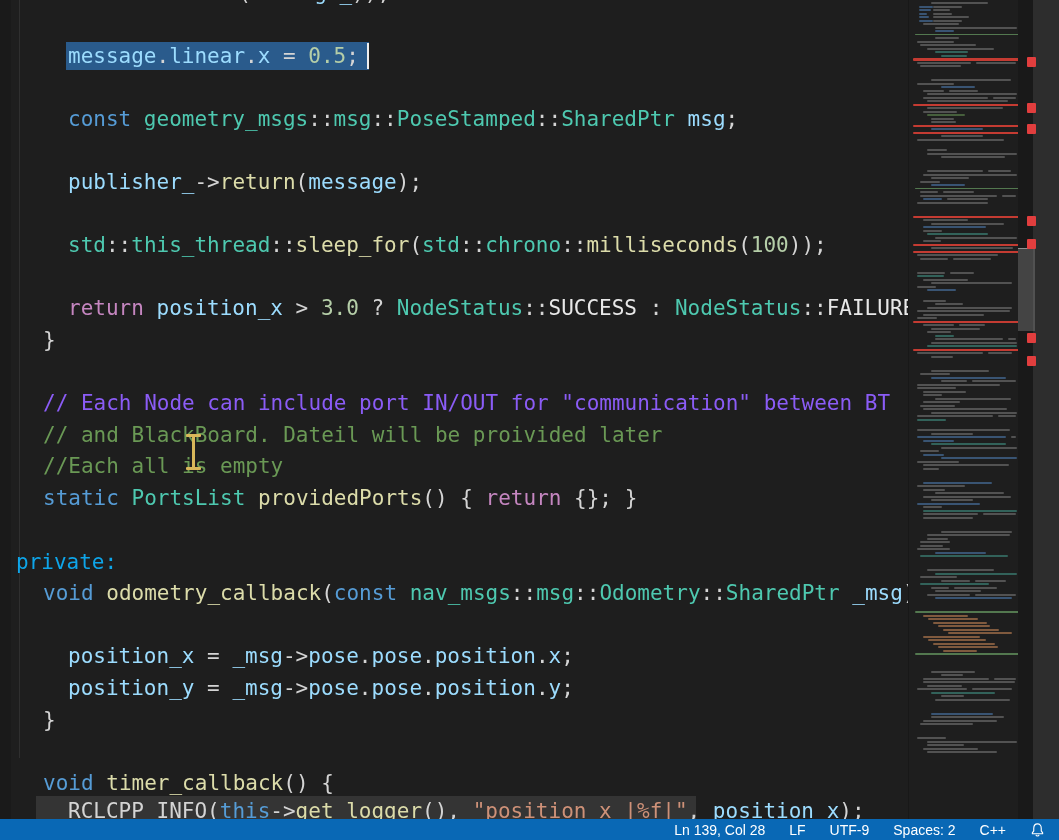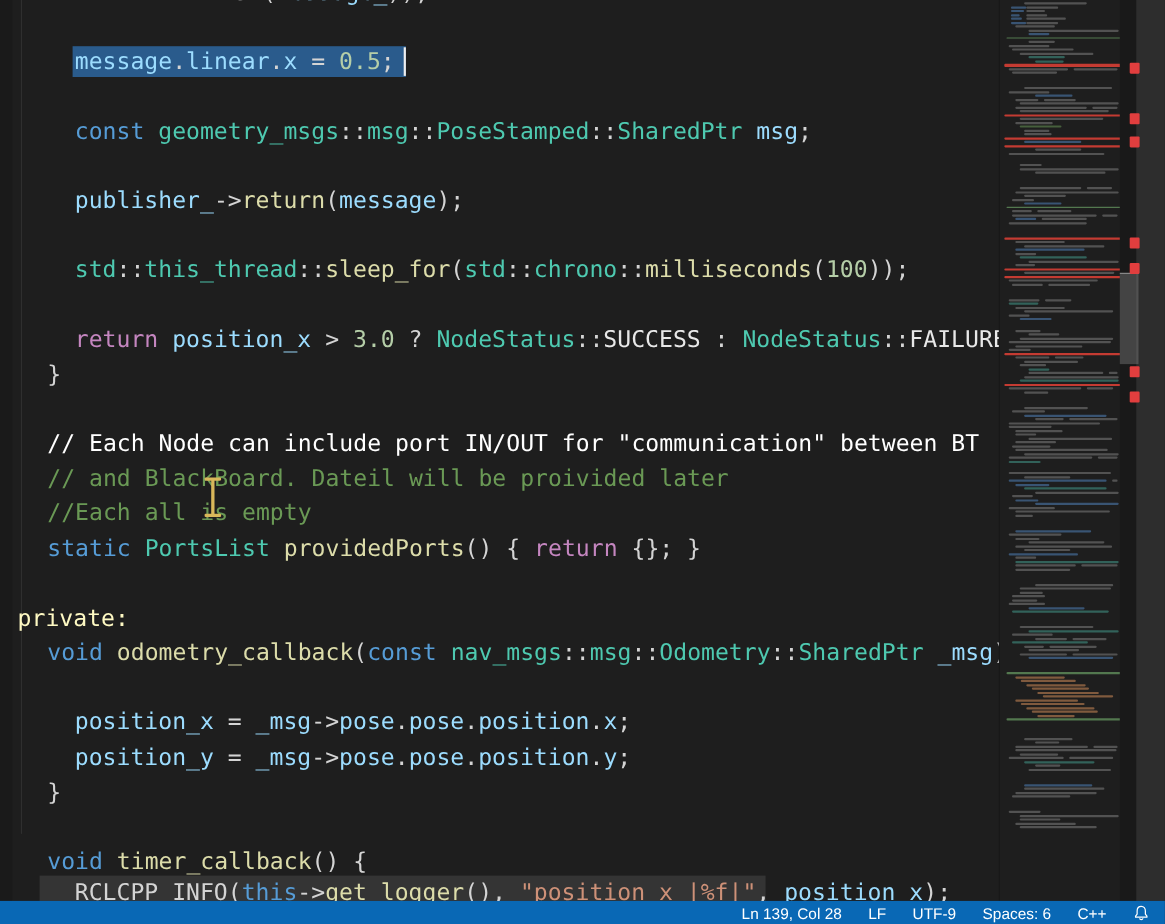--- a/index.html
+++ b/index.html
@@ -43,25 +43,25 @@
     <div id="selection-rect" style="left: 66px; top: 42px; width: 303px; height: 28px; background: rgb(42, 91, 140);"></div>
     <div id="caret" style="left: 367px; top: 43px; height: 26px; background: rgb(238, 238, 238);"></div>
 
   <div class="code-line" style="top: -22px; left: 213px;"><span style="color: rgb(212, 212, 212);">sh(</span><span style="color: rgb(156, 220, 254);">message_</span><span style="color: rgb(212, 212, 212);">));</span></div>
       <div class="code-line" style="top: 41px; left: 68px;"><span style="color: rgb(156, 220, 254);">message</span><span style="color: rgb(212, 212, 212);">.</span><span style="color: rgb(156, 220, 254);">linear</span><span style="color: rgb(212, 212, 212);">.</span><span style="color: rgb(156, 220, 254);">x</span><span style="color: rgb(212, 212, 212);"> = </span><span style="color: rgb(181, 206, 168);">0.5</span><span style="color: rgb(212, 212, 212);">;</span></div>
       <div class="code-line" style="top: 104px; left: 68px;"><span style="color: rgb(86, 156, 214);">const </span><span style="color: rgb(78, 201, 176);">geometry_msgs</span><span style="color: rgb(212, 212, 212);">::</span><span style="color: rgb(78, 201, 176);">msg</span><span style="color: rgb(212, 212, 212);">::</span><span style="color: rgb(78, 201, 176);">PoseStamped</span><span style="color: rgb(212, 212, 212);">::</span><span style="color: rgb(78, 201, 176);">SharedPtr</span><span style="color: rgb(212, 212, 212);"> </span><span style="color: rgb(156, 220, 254);">msg</span><span style="color: rgb(212, 212, 212);">;</span></div>
       <div class="code-line" style="top: 167px; left: 68px;"><span style="color: rgb(156, 220, 254);">publisher_</span><span style="color: rgb(212, 212, 212);">-&gt;</span><span style="color: rgb(220, 220, 170);">return</span><span style="color: rgb(212, 212, 212);">(</span><span style="color: rgb(156, 220, 254);">message</span><span style="color: rgb(212, 212, 212);">);</span></div>
       <div class="code-line" style="top: 230px; left: 68px;"><span style="color: rgb(78, 201, 176);">std</span><span style="color: rgb(212, 212, 212);">::</span><span style="color: rgb(78, 201, 176);">this_thread</span><span style="color: rgb(212, 212, 212);">::</span><span style="color: rgb(220, 220, 170);">sleep_for</span><span style="color: rgb(212, 212, 212);">(</span><span style="color: rgb(78, 201, 176);">std</span><span style="color: rgb(212, 212, 212);">::</span><span style="color: rgb(78, 201, 176);">chrono</span><span style="color: rgb(212, 212, 212);">::</span><span style="color: rgb(220, 220, 170);">milliseconds</span><span style="color: rgb(212, 212, 212);">(</span><span style="color: rgb(181, 206, 168);">100</span><span style="color: rgb(212, 212, 212);">));</span></div>
       <div class="code-line" style="top: 293px; left: 68px;"><span style="color: rgb(197, 134, 192);">return</span><span style="color: rgb(212, 212, 212);"> </span><span style="color: rgb(156, 220, 254);">position_x</span><span style="color: rgb(212, 212, 212);"> &gt; </span><span style="color: rgb(181, 206, 168);">3.0</span><span style="color: rgb(212, 212, 212);"> ? </span><span style="color: rgb(78, 201, 176);">NodeStatus</span><span style="color: rgb(212, 212, 212);">::</span><span style="color: rgb(232, 232, 232);">SUCCESS</span><span style="color: rgb(212, 212, 212);"> : </span><span style="color: rgb(78, 201, 176);">NodeStatus</span><span style="color: rgb(212, 212, 212);">::</span><span style="color: rgb(232, 232, 232);">FAILURE</span></div>
       <div class="code-line" style="top: 325px; left: 43px;"><span style="color: rgb(212, 212, 212);">}</span></div>
-      <div class="code-line" style="top: 388px; left: 43px;"><span style="color: #ffffff;">// Each Node can include port IN/OUT for "communication" between BT</span></div>
+      <div class="code-line" style="top: 388px; left: 43px;"><span style="color: #8b5cf6;">// Each Node can include port IN/OUT for "communication" between BT</span></div>
       <div class="code-line" style="top: 420px; left: 43px;"><span style="color: rgb(106, 153, 85);">// and BlackBoard. Dateil will be proivided later</span></div>
       <div class="code-line" style="top: 451px; left: 43px;"><span style="color: rgb(106, 153, 85);">//Each all is empty</span></div>
       <div class="code-line" style="top: 483px; left: 43px;"><span style="color: rgb(86, 156, 214);">static</span><span style="color: rgb(212, 212, 212);"> </span><span style="color: rgb(78, 201, 176);">PortsList</span><span style="color: rgb(212, 212, 212);"> </span><span style="color: rgb(220, 220, 170);">providedPorts</span><span style="color: rgb(212, 212, 212);">() { </span><span style="color: rgb(197, 134, 192);">return</span><span style="color: rgb(212, 212, 212);"> {}; }</span></div>
-      <div class="code-line" style="top: 547px; left: 16px;"><span style="color: #fef9c3;">private:</span></div>
+      <div class="code-line" style="top: 547px; left: 16px;"><span style="color: #0ea5e9;">private:</span></div>
       <div class="code-line" style="top: 578px; left: 43px;"><span style="color: rgb(86, 156, 214);">void</span><span style="color: rgb(212, 212, 212);"> </span><span style="color: rgb(220, 220, 170);">odometry_callback</span><span style="color: rgb(212, 212, 212);">(</span><span style="color: rgb(86, 156, 214);">const</span><span style="color: rgb(212, 212, 212);"> </span><span style="color: rgb(78, 201, 176);">nav_msgs</span><span style="color: rgb(212, 212, 212);">::</span><span style="color: rgb(78, 201, 176);">msg</span><span style="color: rgb(212, 212, 212);">::</span><span style="color: rgb(78, 201, 176);">Odometry</span><span style="color: rgb(212, 212, 212);">::</span><span style="color: rgb(78, 201, 176);">SharedPtr</span><span style="color: rgb(212, 212, 212);"> </span><span style="color: rgb(156, 220, 254);">_msg</span><span style="color: rgb(212, 212, 212);">) {</span></div>
       <div class="code-line" style="top: 641px; left: 68px;"><span style="color: rgb(156, 220, 254);">position_x</span><span style="color: rgb(212, 212, 212);"> = </span><span style="color: rgb(156, 220, 254);">_msg</span><span style="color: rgb(212, 212, 212);">-&gt;</span><span style="color: rgb(156, 220, 254);">pose</span><span style="color: rgb(212, 212, 212);">.</span><span style="color: rgb(156, 220, 254);">pose</span><span style="color: rgb(212, 212, 212);">.</span><span style="color: rgb(156, 220, 254);">position</span><span style="color: rgb(212, 212, 212);">.</span><span style="color: rgb(156, 220, 254);">x</span><span style="color: rgb(212, 212, 212);">;</span></div>
       <div class="code-line" style="top: 673px; left: 68px;"><span style="color: rgb(156, 220, 254);">position_y</span><span style="color: rgb(212, 212, 212);"> = </span><span style="color: rgb(156, 220, 254);">_msg</span><span style="color: rgb(212, 212, 212);">-&gt;</span><span style="color: rgb(156, 220, 254);">pose</span><span style="color: rgb(212, 212, 212);">.</span><span style="color: rgb(156, 220, 254);">pose</span><span style="color: rgb(212, 212, 212);">.</span><span style="color: rgb(156, 220, 254);">position</span><span style="color: rgb(212, 212, 212);">.</span><span style="color: rgb(156, 220, 254);">y</span><span style="color: rgb(212, 212, 212);">;</span></div>
       <div class="code-line" style="top: 705px; left: 43px;"><span style="color: rgb(212, 212, 212);">}</span></div>
       <div class="code-line" style="top: 768px; left: 43px;"><span style="color: rgb(86, 156, 214);">void</span><span style="color: rgb(212, 212, 212);"> </span><span style="color: rgb(220, 220, 170);">timer_callback</span><span style="color: rgb(212, 212, 212);">() {</span></div>
       <div class="code-line" style="top: 796px; left: 68px;"><span style="color: rgb(212, 212, 212);">RCLCPP_INFO</span><span style="color: rgb(212, 212, 212);">(</span><span style="color: rgb(86, 156, 214);">this</span><span style="color: rgb(212, 212, 212);">-&gt;</span><span style="color: rgb(220, 220, 170);">get_logger</span><span style="color: rgb(212, 212, 212);">(), </span><span style="color: rgb(206, 145, 120);">"position x |%f|"</span><span style="color: rgb(212, 212, 212);">, </span><span style="color: rgb(156, 220, 254);">position_x</span><span style="color: rgb(212, 212, 212);">);</span></div>
     </div>
 
   <div id="ibeam" style="left: 186px; top: 434px; height: 36px;">
     <div class="bar" style="top: 0px; background: rgb(217, 183, 90);"></div>
@@ -270,21 +270,21 @@
       <div class="mm-row" style="left: 18px; top: 751px; width: 70.2078px; height: 2.2px; background: rgba(205, 205, 205, 0.3);"></div>
     </div>
   <div id="ruler-band" style="left: 1018px; width: 15px; background: rgb(25, 25, 25);"></div>
   <div id="right-strip" style="left: 1033px; width: 26px; background: rgb(45, 45, 45);"></div>
   <div id="mm-slider" style="left: 1018px; top: 248px; width: 17px; height: 82px; background: rgba(150, 150, 150, 0.35);"></div>
 
   <div id="status-bar" style="background: rgb(9, 104, 181);">
     <span class="status-item">Ln 139, Col 28</span>
     <span class="status-item">LF</span>
     <span class="status-item">UTF-9</span>
-    <span class="status-item">Spaces: 6</span>
+    <span class="status-item">Spaces: 2</span>
     <span class="status-item">C++</span>
     <span id="bell">
       <svg width="15" height="16" viewBox="0 0 16 16">
         <path d="M8 1.5c-2.5 0-4 2-4 4.5v3L2.5 11v1h11v-1L12 9V6c0-2.5-1.5-4.5-4-4.5z M6.3 13.2a1.8 1.8 0 0 0 3.4 0" fill="none" stroke="#ffffff" stroke-width="1.2" stroke-linejoin="round"></path>
       </svg>
     </span>
   </div>
 <div class="ruler-mark" style="left: 1027px; top: 57px; width: 9px; height: 10px; background: rgb(225, 62, 62);"></div>
     <div class="ruler-mark" style="left: 1027px; top: 103px; width: 9px; height: 10px; background: rgb(225, 62, 62);"></div>
     <div class="ruler-mark" style="left: 1027px; top: 124px; width: 9px; height: 10px; background: rgb(225, 62, 62);"></div>

